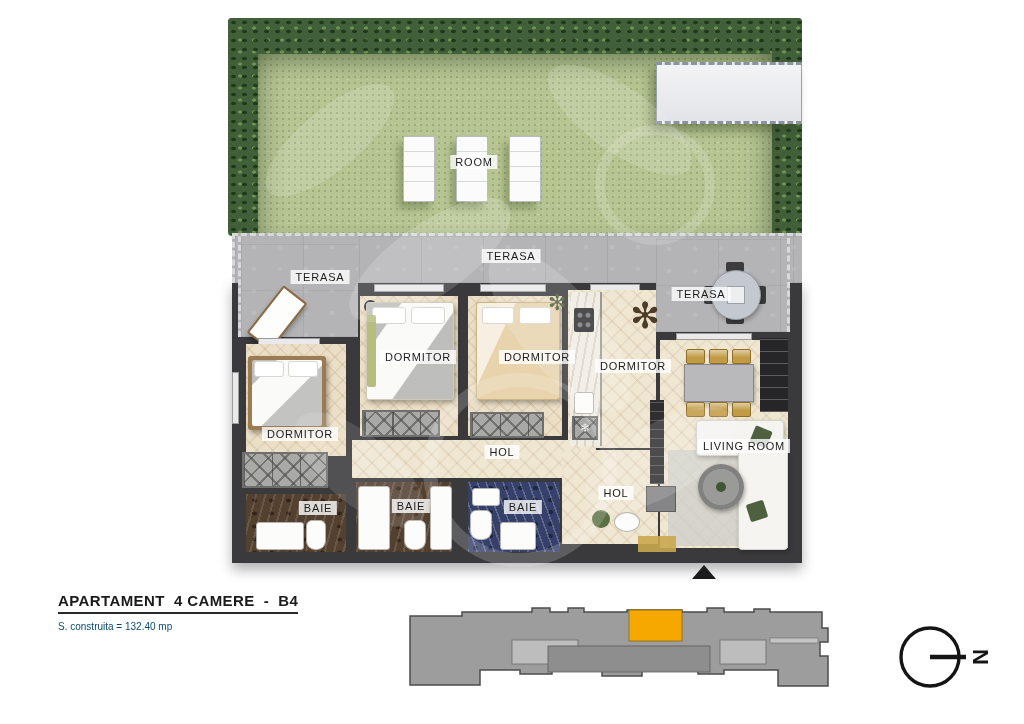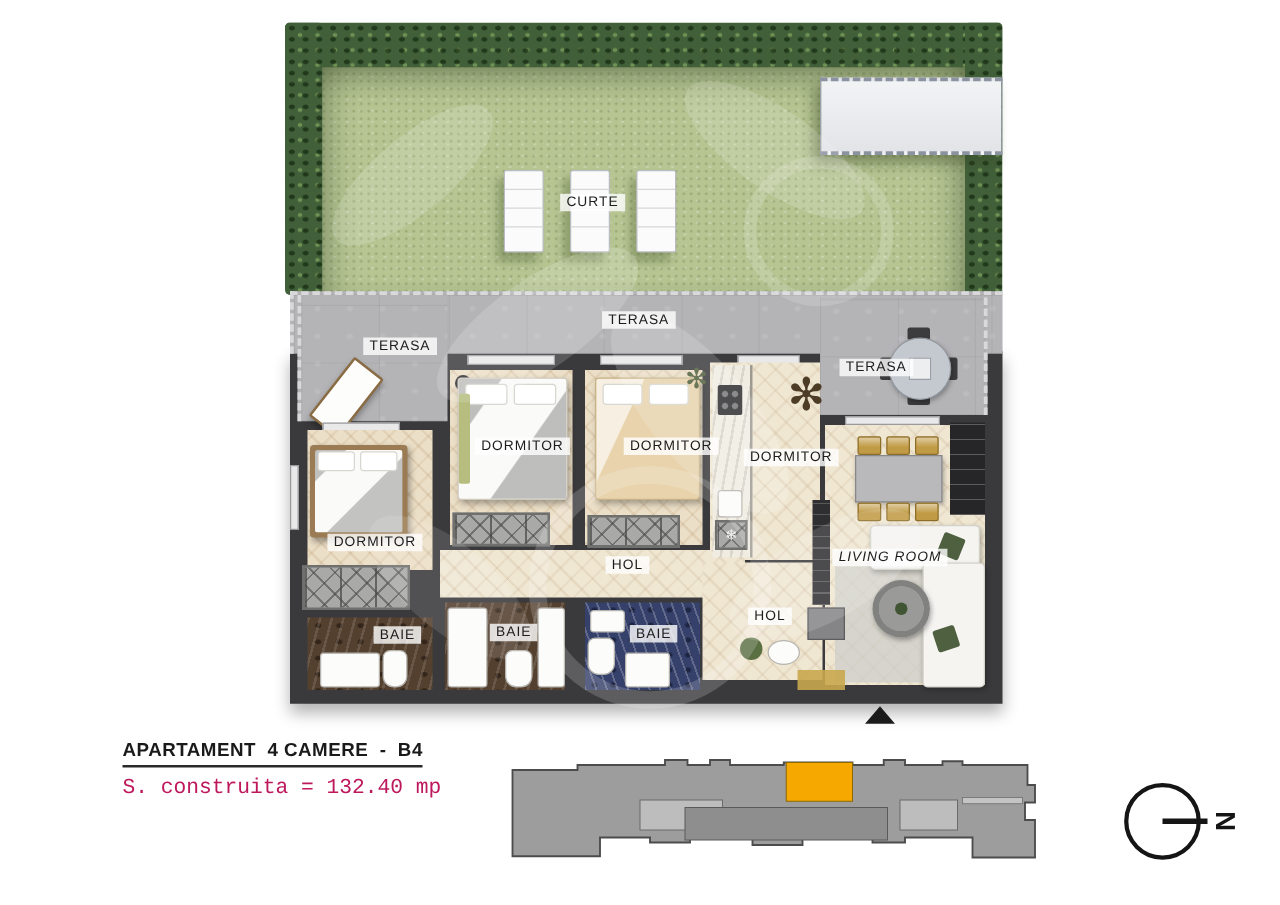--- a/index.html
+++ b/index.html
@@ -73,21 +73,21 @@
     background-image:linear-gradient(180deg,rgba(255,255,255,.5),transparent 60%);}
   .darkchair{background:#3c3c3e;border-radius:2px;}
 
   
   .rlabel{position:absolute;transform:translate(-50%,-50%);z-index:30;
     background:rgba(255,255,255,.80);color:#1c1c1c;font-size:11px;font-weight:400;
     letter-spacing:.8px;padding:1px 5px;white-space:nowrap;}
   .wm{position:absolute;left:0;top:0;z-index:20;pointer-events:none;}
   .title{font-size:15px;font-weight:bold;color:#1a1a1a;letter-spacing:.4px;
     border-bottom:2px solid #2a2a2a;display:inline-block;padding-bottom:3px;white-space:pre;}
-  .areatxt{font-size:17px;color:#be185d;margin-top:7px;white-space:pre;font-family:Liberation Mono, monospace;}
+  .areatxt{font-size:10px;color:#0c4a6e;margin-top:7px;white-space:pre;}
   .plant{position:absolute;z-index:6;line-height:1;}
   .tri-up{width:0;height:0;border-left:12px solid transparent;border-right:12px solid transparent;
     border-bottom:14px solid #1b1b1b;}
 </style>
 </head>
 <body>
 
 <div id="stage">
 
   <div class="abs" style="left:228px;top:18px;width:574px;height:218px;">
@@ -215,36 +215,36 @@
       <ellipse cx="620" cy="120" rx="85" ry="32" transform="rotate(35 620 120)" opacity="0.14"></ellipse>
       <ellipse cx="430" cy="260" rx="95" ry="36" transform="rotate(-35 430 260)" opacity="0.16"></ellipse>
       <ellipse cx="560" cy="330" rx="100" ry="40" transform="rotate(50 560 330)" opacity="0.16"></ellipse>
       <ellipse cx="660" cy="460" rx="85" ry="36" transform="rotate(-30 660 460)" opacity="0.14"></ellipse>
       <ellipse cx="360" cy="470" rx="80" ry="34" transform="rotate(40 360 470)" opacity="0.12"></ellipse>
     </g>
     <circle cx="520" cy="470" r="90" fill="none" stroke="#ffffff" stroke-width="14" opacity="0.18"></circle>
     <circle cx="655" cy="185" r="55" fill="none" stroke="#ffffff" stroke-width="10" opacity="0.15"></circle>
   </svg>
 
-  <span class="rlabel" style="left:474px;top:162px;">CURTE</span>
+  <span class="rlabel" style="left:474px;top:162px;">ROOM</span>
   <span class="rlabel" style="left:320px;top:277px;">TERASA</span>
   <span class="rlabel" style="left:511px;top:256px;">TERASA</span>
   <span class="rlabel" style="left:701px;top:294px;">TERASA</span>
   <span class="rlabel" style="left:300px;top:434px;">DORMITOR</span>
   <span class="rlabel" style="left:418px;top:357px;">DORMITOR</span>
   <span class="rlabel" style="left:537px;top:357px;">DORMITOR</span>
   <span class="rlabel" style="left:633px;top:366px;">DORMITOR</span>
   <span class="rlabel" style="left:502px;top:452px;">HOL</span>
   <span class="rlabel" style="left:616px;top:493px;">HOL</span>
   <span class="rlabel" style="left:318px;top:508px;">BAIE</span>
   <span class="rlabel" style="left:411px;top:506px;">BAIE</span>
   <span class="rlabel" style="left:523px;top:507px;">BAIE</span>
-  <span class="rlabel" style="left:712px;top:446px;font-style:italic;">LIVING ROOM</span>
-
-  <div class="abs" style="left:58px;top:592px;margin-left:40px;">
+  <span class="rlabel" style="left:744px;top:446px;">LIVING ROOM</span>
+
+  <div class="abs" style="left:58px;top:592px;">
     <div class="title">APARTAMENT  4 CAMERE  -  B4</div>
     <div class="areatxt">S. construita = 132.40 mp</div>
   </div>
 
   <svg class="abs" style="left:402px;top:598px;" width="432" height="100" viewBox="0 0 432 100">
     <path d="M8,18 L60,18 L60,14 L130,14 L130,10 L148,10 L148,14 L166,14 L166,10 L182,10 L182,14
          L225,14 L225,12 L280,12 L280,14 L305,14 L305,10 L322,10 L322,14 L352,14 L352,11 L368,11 L368,14
          L420,14 L420,30 L426,30 L426,44 L418,44 L418,58 L426,58 L426,72 L426,88 L376,88 L376,72
          L322,72 L322,76 L296,76 L296,72 L240,72 L240,78 L200,78 L200,72
          L150,72 L150,76 L118,76 L118,72 L78,72 L78,87 L8,87 Z" fill="#9d9d9d" stroke="#4c4c4c" stroke-width="1.5" stroke-linejoin="miter"></path>

